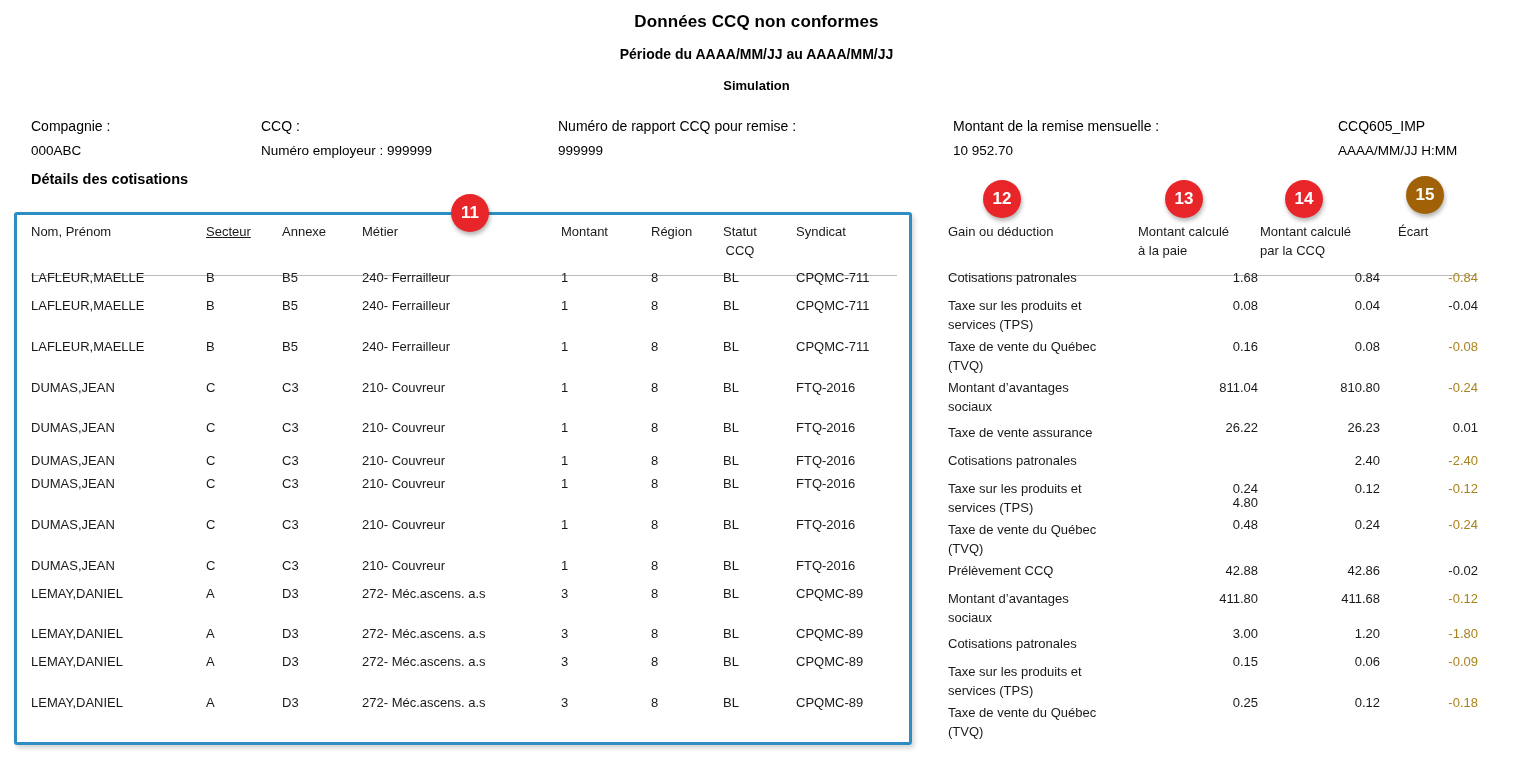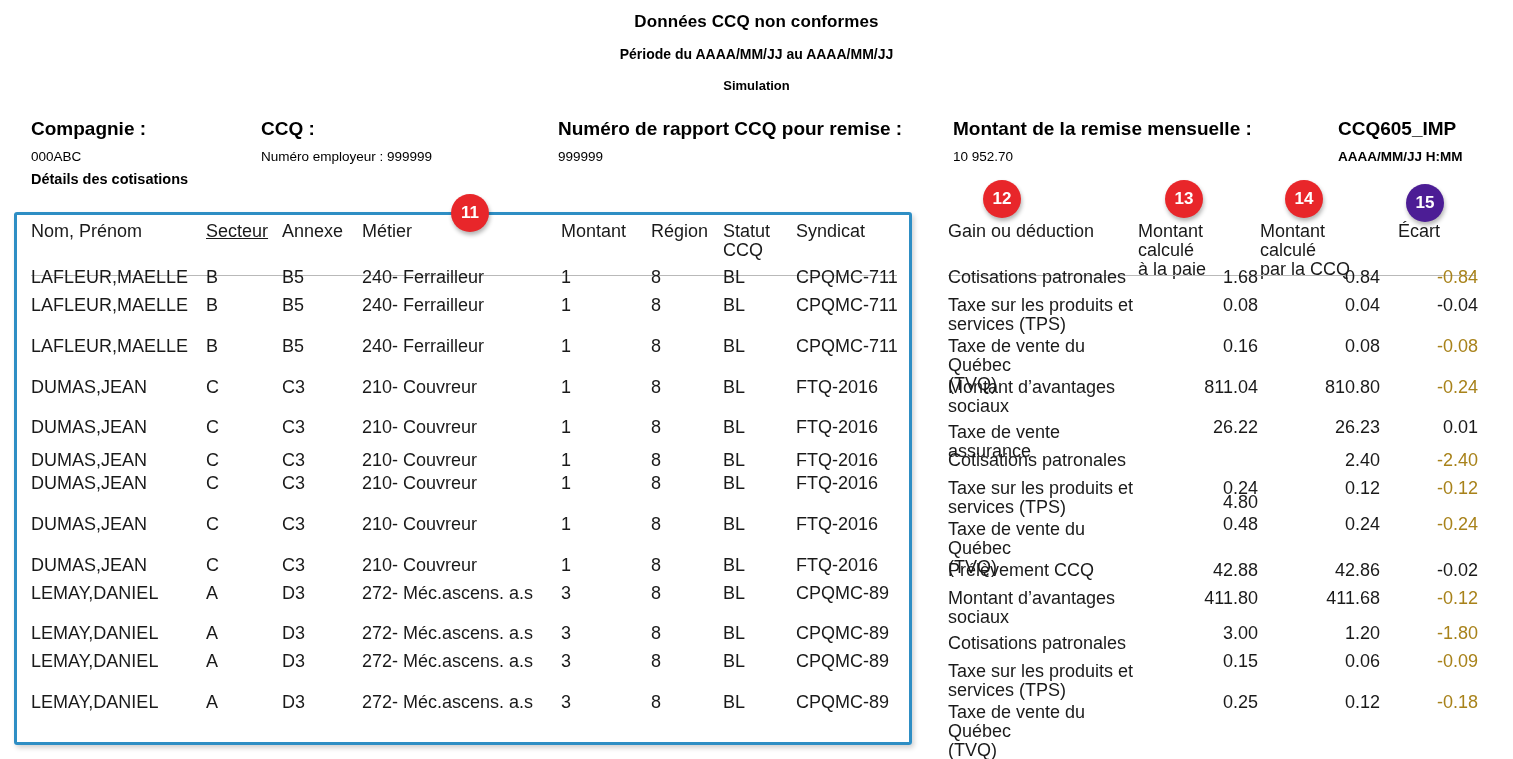--- a/index.html
+++ b/index.html
@@ -44,31 +44,31 @@
   
   .meta {
     position: absolute;
     top: 118px;
     left: 0;
     width: 1513px;
     height: 60px;
   }
   .meta-col { position: absolute; }
   .meta-label {
-    font-size: 19px;
-    font-weight: bold;
+    font-size: 14px;
+    font-weight: normal;
     white-space: nowrap;
   }
   .meta-value {
     font-size: 13.5px;
     font-weight: normal;
     margin-top: 9px;
     white-space: nowrap;
   }
-  .meta-value.bold { font-weight: bold; }
+  .meta-value.bold { font-weight: normal; }
 
   .m1 { left: 31px;   top: 0; }
   .m2 { left: 261px;  top: 0; }
   .m3 { left: 558px;  top: 0; }
   .m4 { left: 953px;  top: 0; }
   .m5 { left: 1338px; top: 0; }
 
   .section-title {
     position: absolute;
     left: 31px;
@@ -88,21 +88,21 @@
     border-radius: 3px;
     box-sizing: border-box;
     box-shadow: 2px 3px 5px rgba(0,0,0,.18);
     background: transparent;
     pointer-events: none;
   }
 
   
   .tbl {
     position: absolute;
-    font-size: 18px;
+    font-size: 13px;
     color: #1a1a1a;
   }
   .tbl .hdr-row {
     position: relative;
     height: 46px;
   }
   .tbl .hdr-rule {
     position: absolute;
     left: 0;
     top: 53px;
@@ -183,21 +183,21 @@
 <div class="section-title">Détails des cotisations</div>
 
 <div class="tbl" id="left-table">
   <div class="hdr-row" id="left-head">
       <div class="hdr-cell" style="left: 0px; top: 0px;">Nom, Prénom</div>
       <div class="hdr-cell" style="left: 175px; top: 0px; text-decoration: underline;">Secteur</div>
       <div class="hdr-cell" style="left: 251px; top: 0px;">Annexe</div>
       <div class="hdr-cell" style="left: 331px; top: 0px;">Métier</div>
       <div class="hdr-cell" style="left: 530px; top: 0px;">Montant</div>
       <div class="hdr-cell" style="left: 620px; top: 0px; text-align: center;">Région</div>
-      <div class="hdr-cell" style="left: 692px; top: 0px;">Statut
+      <div class="hdr-cell" style="left: 692px; top: 0px; text-align: center;">Statut
 CCQ</div>
       <div class="hdr-cell" style="left: 765px; top: 0px;">Syndicat</div>
     </div>
   <div class="hdr-rule"></div>
   <div id="left-body">
       <div>
         <div class="cell" style="left: 0px; top: 46px;">LAFLEUR,MAELLE</div>
         <div class="cell" style="left: 175px; top: 46px;">B</div>
         <div class="cell" style="left: 251px; top: 46px;">B5</div>
         <div class="cell" style="left: 331px; top: 46px;">240- Ferrailleur</div>
@@ -429,14 +429,14 @@
         <div class="cell num" style="left: 450px; top: 471px; width: 80px; color: rgb(168, 130, 26);">-0.18</div>
       </div>
     </div>
 </div>
 
 <div id="badges">
     <div class="badge" style="left: 451px; top: 194px; background: rgb(232, 38, 42);">11</div>
     <div class="badge" style="left: 983px; top: 180px; background: rgb(232, 38, 42);">12</div>
     <div class="badge" style="left: 1165px; top: 180px; background: rgb(232, 38, 42);">13</div>
     <div class="badge" style="left: 1285px; top: 180px; background: rgb(232, 38, 42);">14</div>
-    <div class="badge" style="left: 1406px; top: 184px; background: #4c1d95;">15</div>
+    <div class="badge" style="left: 1406px; top: 176px; background: #a16207;">15</div>
   </div>
 
 </body></html>

